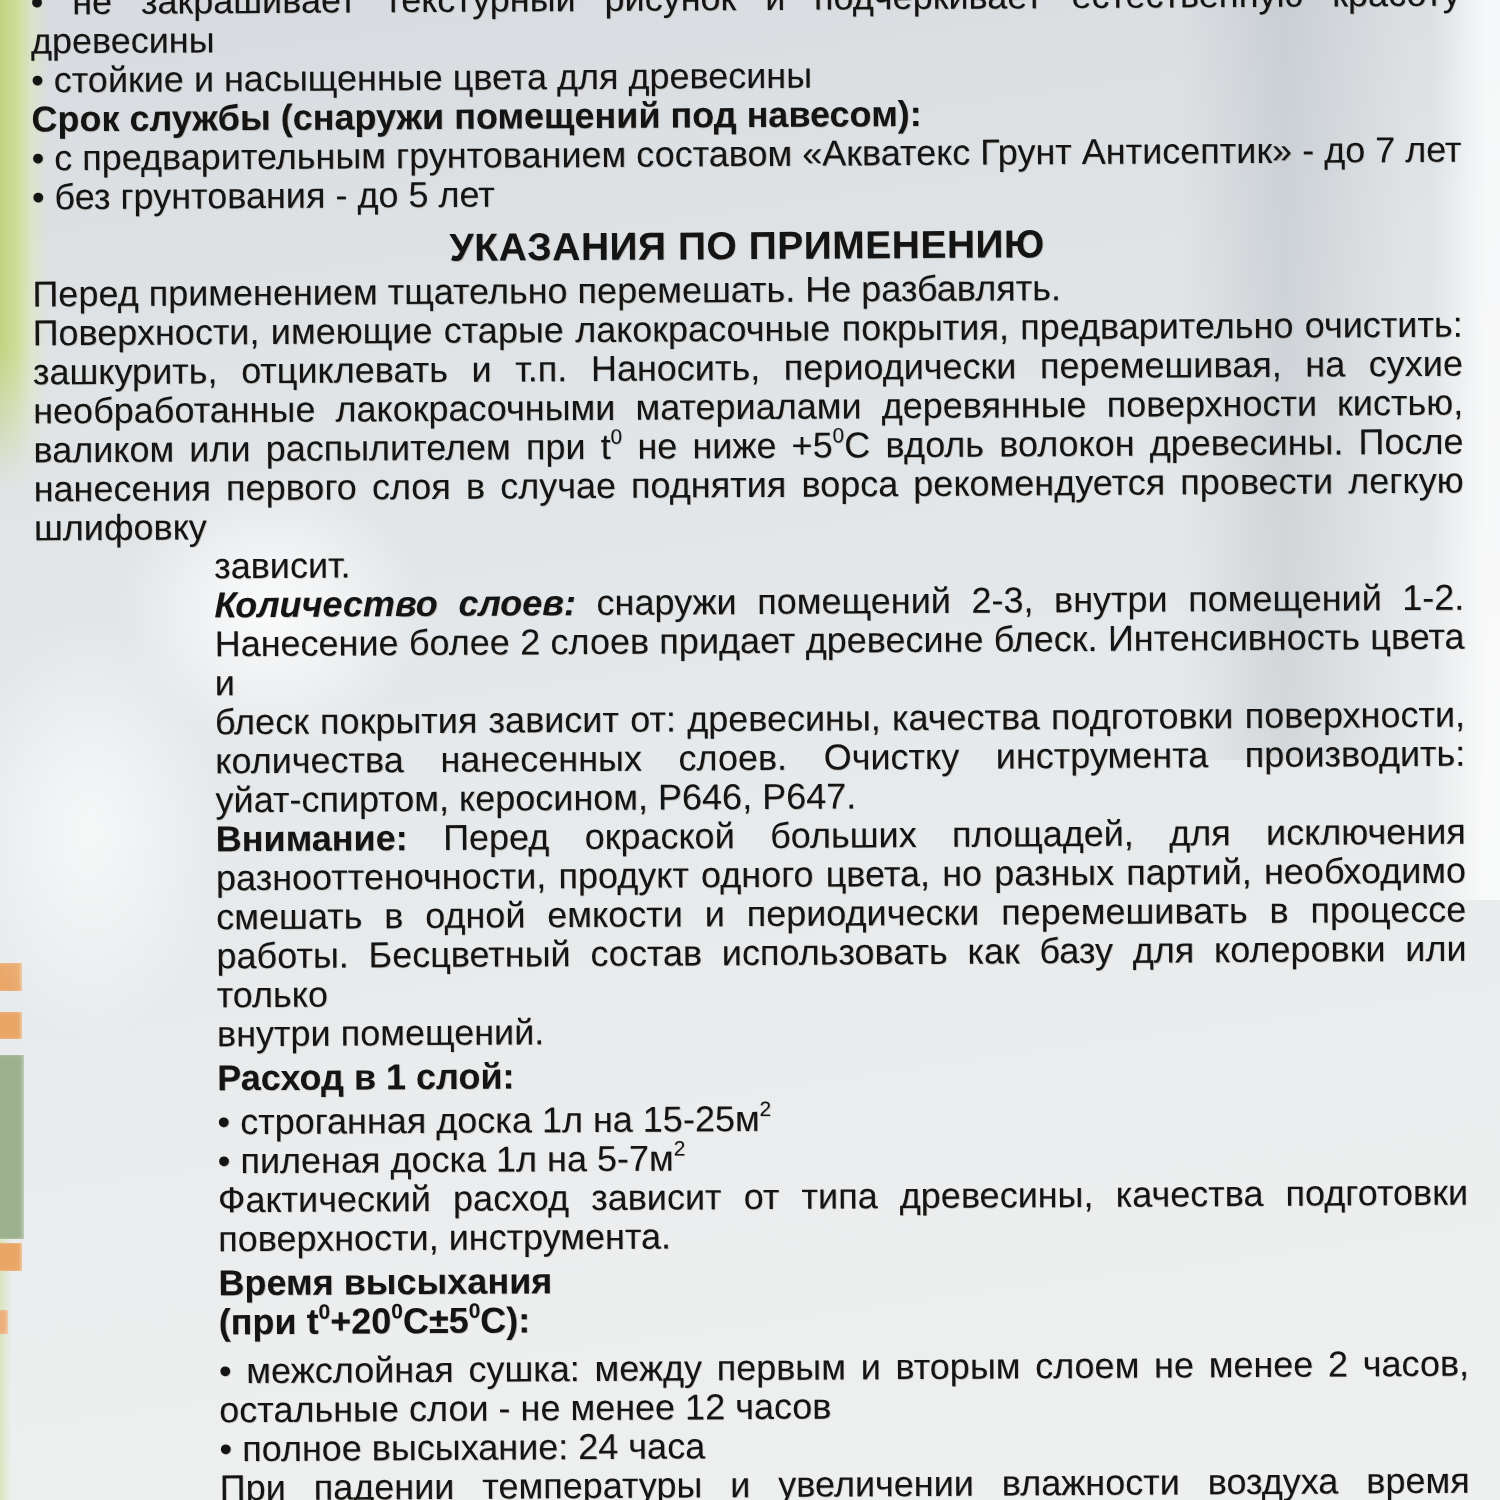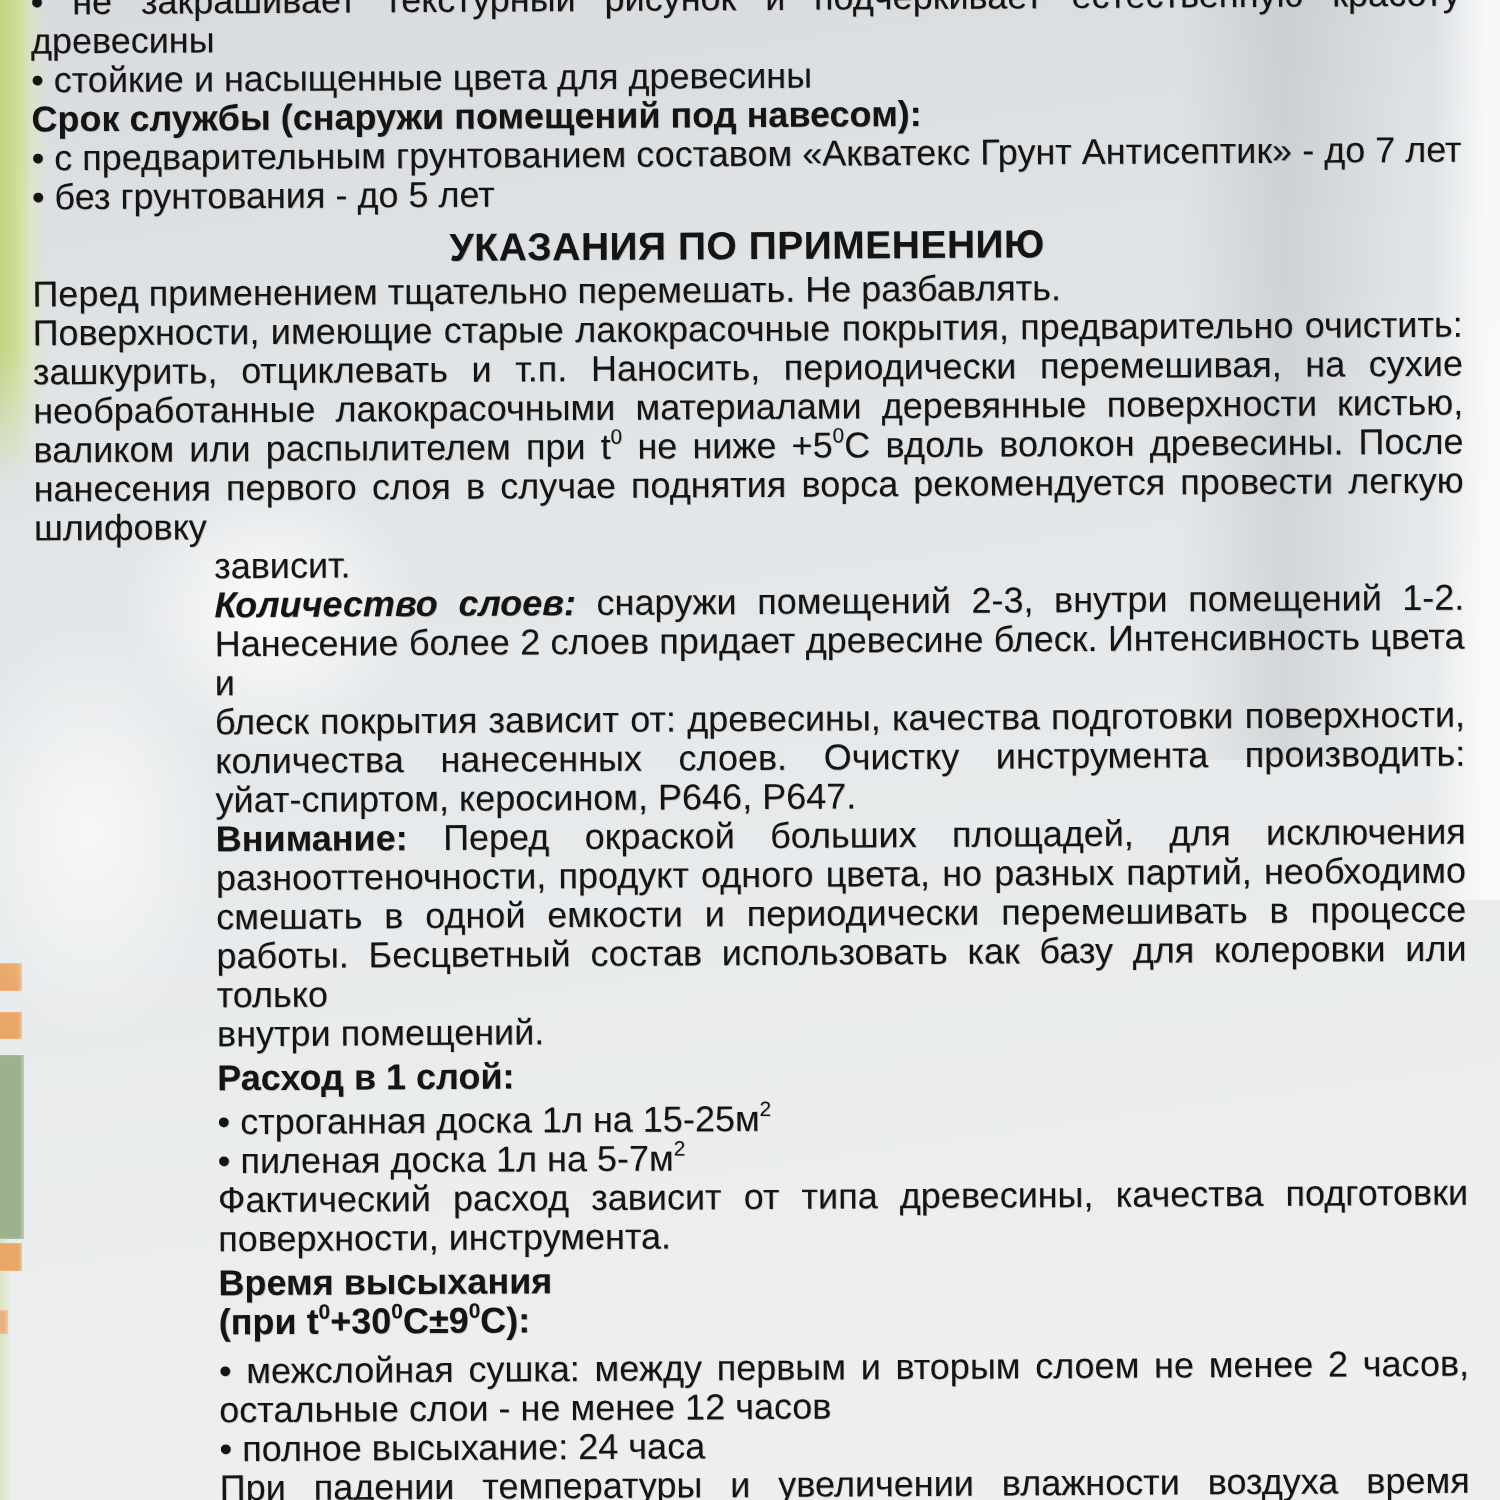--- a/index.html
+++ b/index.html
@@ -132,20 +132,20 @@
       <div class="line justify indent"><span>разнооттеночности, продукт одного цвета, но разных партий, необходимо</span></div>
       <div class="line justify indent"><span>смешать в одной емкости и периодически перемешивать в процессе</span></div>
       <div class="line justify indent"><span>работы. Бесцветный состав использовать как базу для колеровки или только</span></div>
       <div class="line left indent"><span>внутри помещений.</span></div>
       <div class="line left indent gap-xs"><span class="b">Расход в 1 слой:</span></div>
       <div class="line left indent gap-xs"><span>• строганная доска 1л на 15-25м</span><sup>2</sup></div>
       <div class="line left indent"><span>• пиленая доска 1л на 5-7м</span><sup>2</sup></div>
       <div class="line justify indent"><span>Фактический расход зависит от типа древесины, качества подготовки</span></div>
       <div class="line left indent"><span>поверхности, инструмента.</span></div>
       <div class="line left indent gap-xs"><span class="b">Время высыхания</span></div>
-      <div class="line left indent"><span class="b">(при t</span><sup class="b">0</sup><span class="b">+30</span><sup class="b">0</sup><span class="b">С±9</span><sup class="b">0</sup><span class="b">С):</span></div>
+      <div class="line left indent"><span class="b">(при t</span><sup class="b">0</sup><span class="b">+20</span><sup class="b">0</sup><span class="b">С±5</span><sup class="b">0</sup><span class="b">С):</span></div>
       <div class="line justify indent gap-sm"><span>• межслойная сушка: между первым и вторым слоем не менее 2 часов,</span></div>
       <div class="line left indent"><span>остальные слои - не менее 12 часов</span></div>
       <div class="line left indent"><span>• полное высыхание: 24 часа</span></div>
       <div class="line justify indent"><span>При падении температуры и увеличении влажности воздуха время</span></div>
       <div class="line left indent"></div>
     </div>
 </div>
 
 </body></html>

